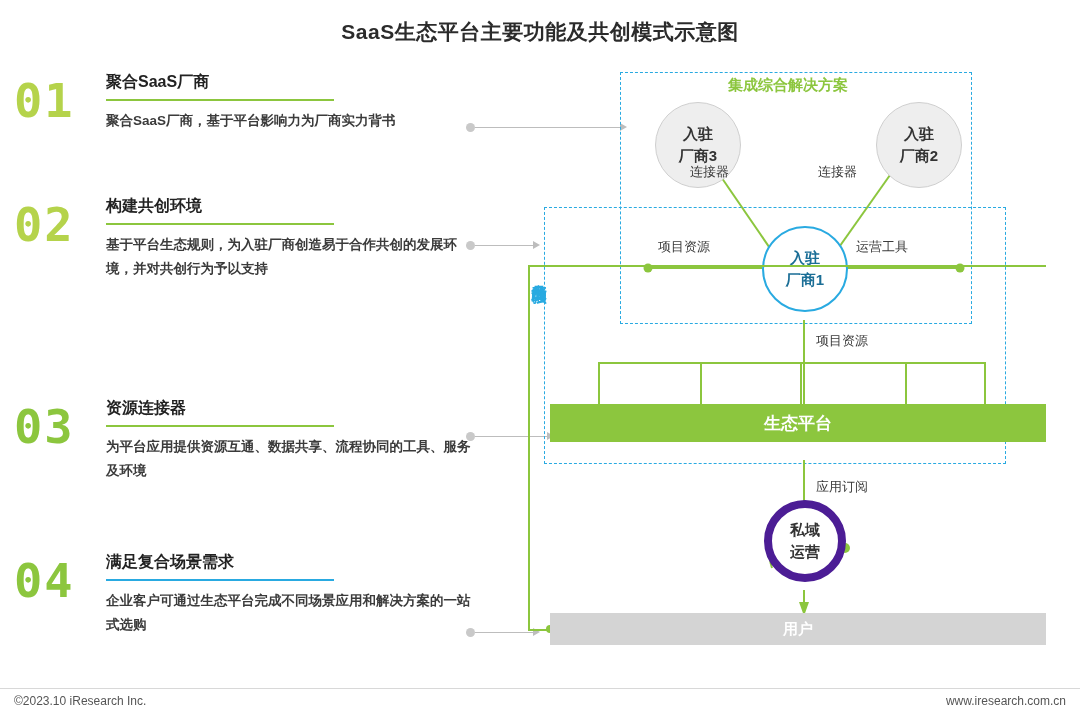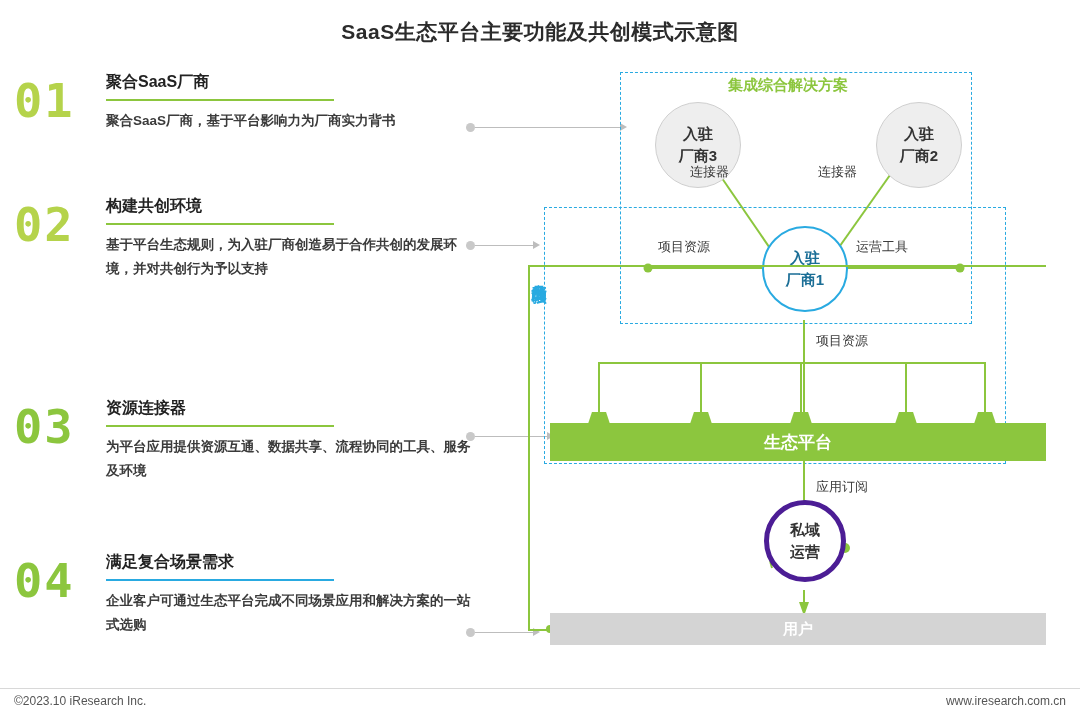--- a/index.html
+++ b/index.html
@@ -132,21 +132,21 @@
     border: 1.5px solid #cfcfcf;
     color: #333;
   }
   .circle.blue {
     background: #ffffff;
     border: 2px solid #29aae1;
     color: #1b6e96;
   }
   .circle.greenline {
     background: #ffffff;
-    border: 5px solid #4c1d95;
+    border: 8px solid #4c1d95;
     color: #333;
   }
   .lbl {
     position: absolute;
     font-size: 13px;
     color: #3b3b3b;
     white-space: nowrap;
   }
   .platform-bar {
     position: absolute;
@@ -360,21 +360,21 @@
   <div class="app-node" style="left:690px; top:412px;"></div>
   <div class="app-node" style="left:790px; top:412px;"></div>
   <div class="app-node" style="left:895px; top:412px;"></div>
   <div class="app-node" style="left:974px; top:412px;"></div>
 
   <div class="app-label" style="left:586px; top:421px;">OA</div>
   <div class="app-label" style="left:688px; top:421px;">IM</div>
   <div class="app-label" style="left:893px; top:421px;">CRM</div>
   <div class="app-label" style="left:972px; top:421px;">…</div>
 
-  <div class="platform-bar" style="left:550px; top:423px; width:496px; height:38px;">生态平台</div>
+  <div class="platform-bar" style="left:550px; top:404px; width:496px; height:38px;">生态平台</div>
 
   <div class="user-bar" style="left:550px; top:613px; width:496px; height:32px;">用户</div>
 
   <div class="footline"></div>
   <div class="copyright">©2023.10 iResearch Inc.</div>
   <div class="siteurl">www.iresearch.com.cn</div>
 
 </div>
 
 </body></html>

